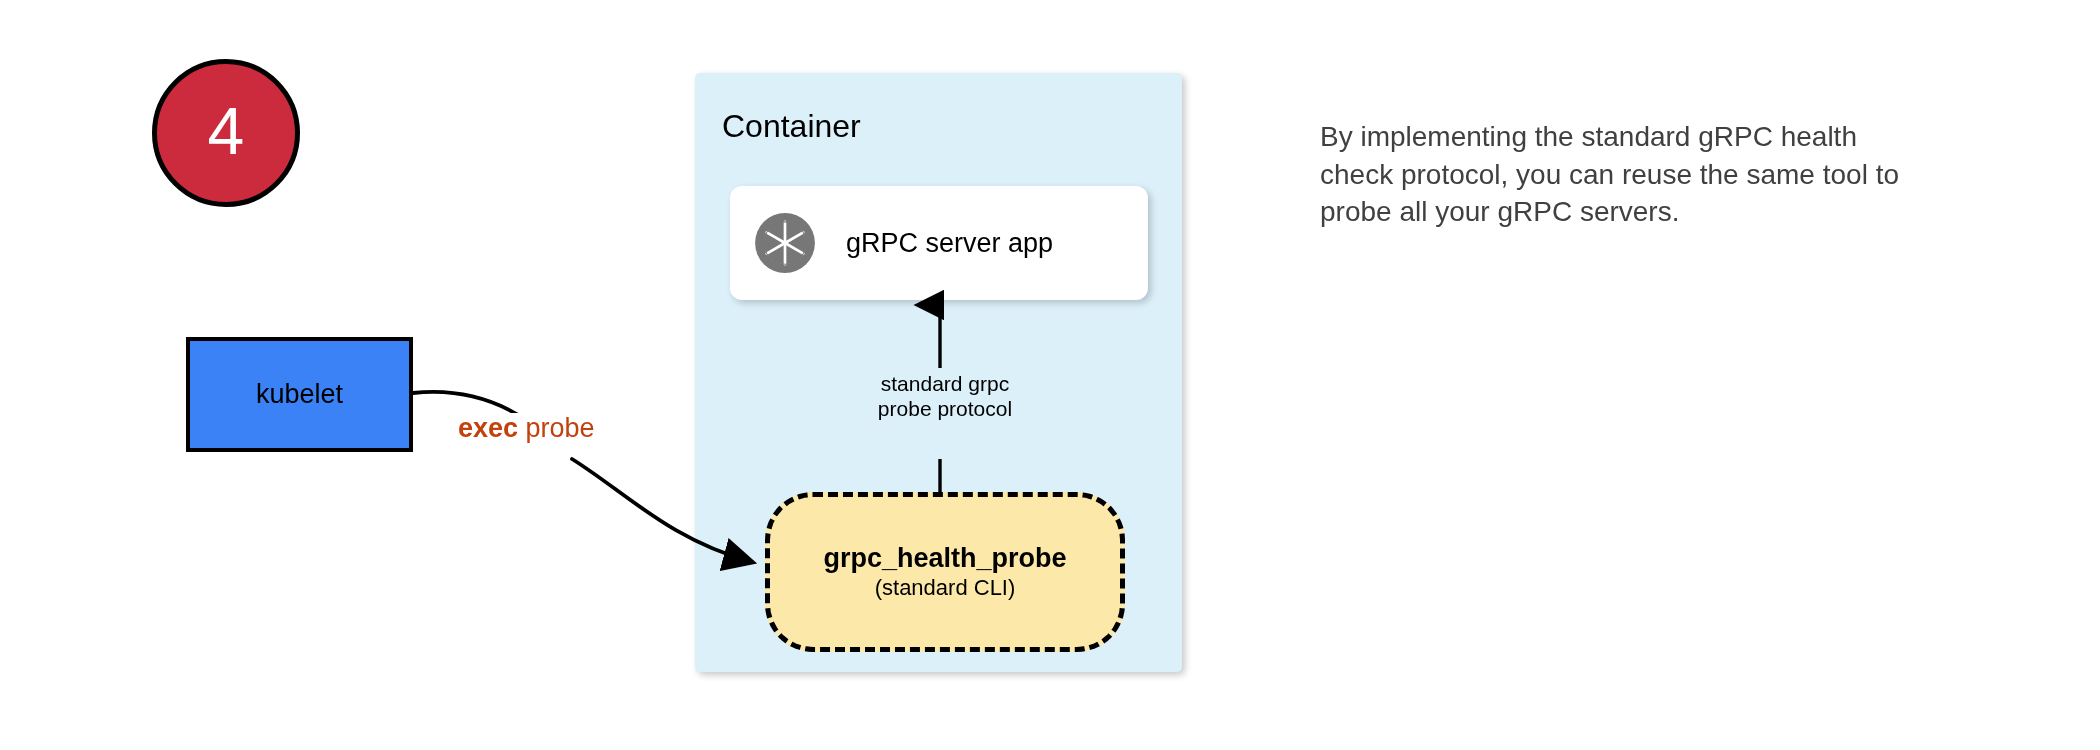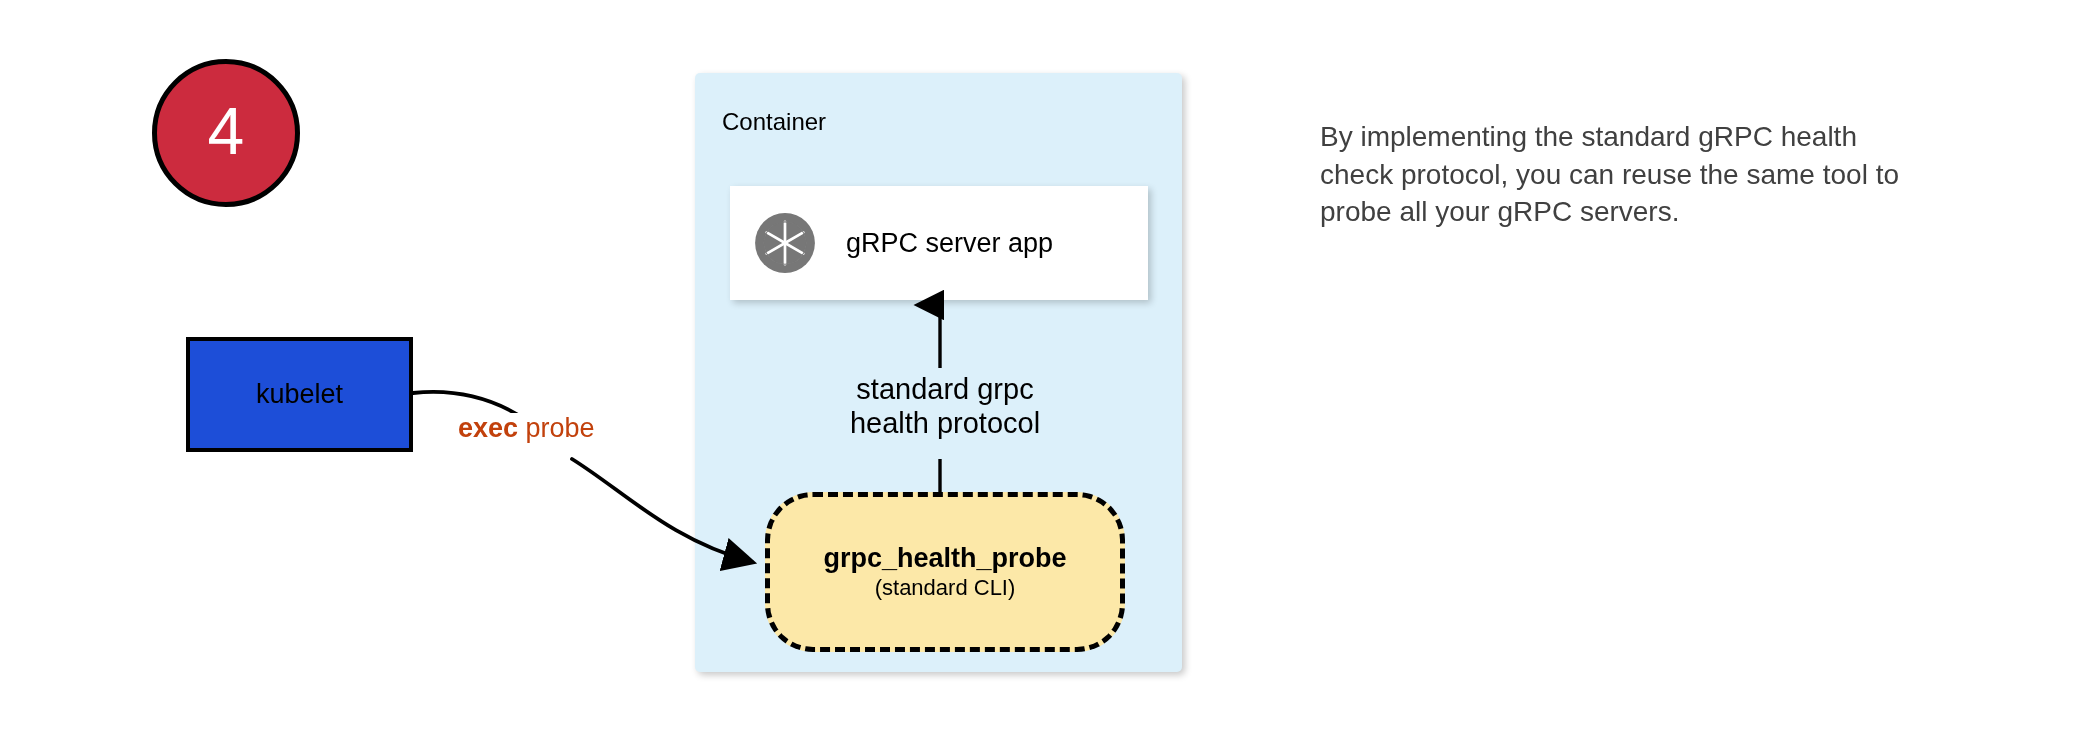--- a/index.html
+++ b/index.html
@@ -53,34 +53,34 @@
     width: 487px;
     height: 599px;
     background: #dcf0fa;
     border-radius: 5px;
     box-shadow: 3px 3px 7px rgba(0,0,0,0.22);
   }
   .container-label {
     position: absolute;
     left: 722px;
     top: 108px;
-    font-size: 24px;
+    font-size: 32px;
     color: #000000;
     white-space: nowrap;
   }
 
   
   .server-card {
     position: absolute;
     left: 730px;
     top: 186px;
     width: 418px;
     height: 114px;
     background: #ffffff;
-    border-radius: 0;
+    border-radius: 12px;
     box-shadow: 3px 3px 7px rgba(0,0,0,0.20);
     display: flex;
     align-items: center;
     padding-left: 22px;
     box-sizing: border-box;
   }
   .aperture-icon {
     width: 66px;
     height: 66px;
     flex: 0 0 66px;
@@ -100,21 +100,21 @@
     width: 80px;
     height: 200px;
     overflow: visible;
   }
   .protocol-label {
     position: absolute;
     left: 830px;
     top: 372px;
     width: 230px;
     text-align: center;
-    font-size: 29px;
+    font-size: 21px;
     line-height: 1.18;
     color: #000000;
   }
 
   
   .probe-box {
     position: absolute;
     left: 765px;
     top: 492px;
     width: 360px;
@@ -141,21 +141,21 @@
     line-height: 1.25;
   }
 
   
   .kubelet-box {
     position: absolute;
     left: 186px;
     top: 337px;
     width: 227px;
     height: 115px;
-    background: #1d4ed8;
+    background: #3b82f6;
     border: 4px solid #000000;
     box-sizing: border-box;
     display: flex;
     align-items: center;
     justify-content: center;
   }
   .kubelet-box .kubelet-label {
     font-size: 27px;
     color: #000000;
   }
@@ -240,21 +240,21 @@
       </marker>
     </defs>
 
     <line x1="40" y1="72" x2="40" y2="9" stroke="#000000" stroke-width="3.4" marker-end="url(#arrowUp)"></line>
 
     <line x1="40" y1="196" x2="40" y2="163" stroke="#000000" stroke-width="3.4"></line>
   </svg>
 
   <div class="protocol-label">
     <div>standard grpc</div>
-    <div>health protocol</div>
+    <div>probe protocol</div>
   </div>
 
   <div class="probe-box">
     <div class="probe-title">grpc_health_probe</div>
     <div class="probe-sub">(standard CLI)</div>
   </div>
 
   <div class="kubelet-box">
     <span class="kubelet-label">kubelet</span>
   </div>

